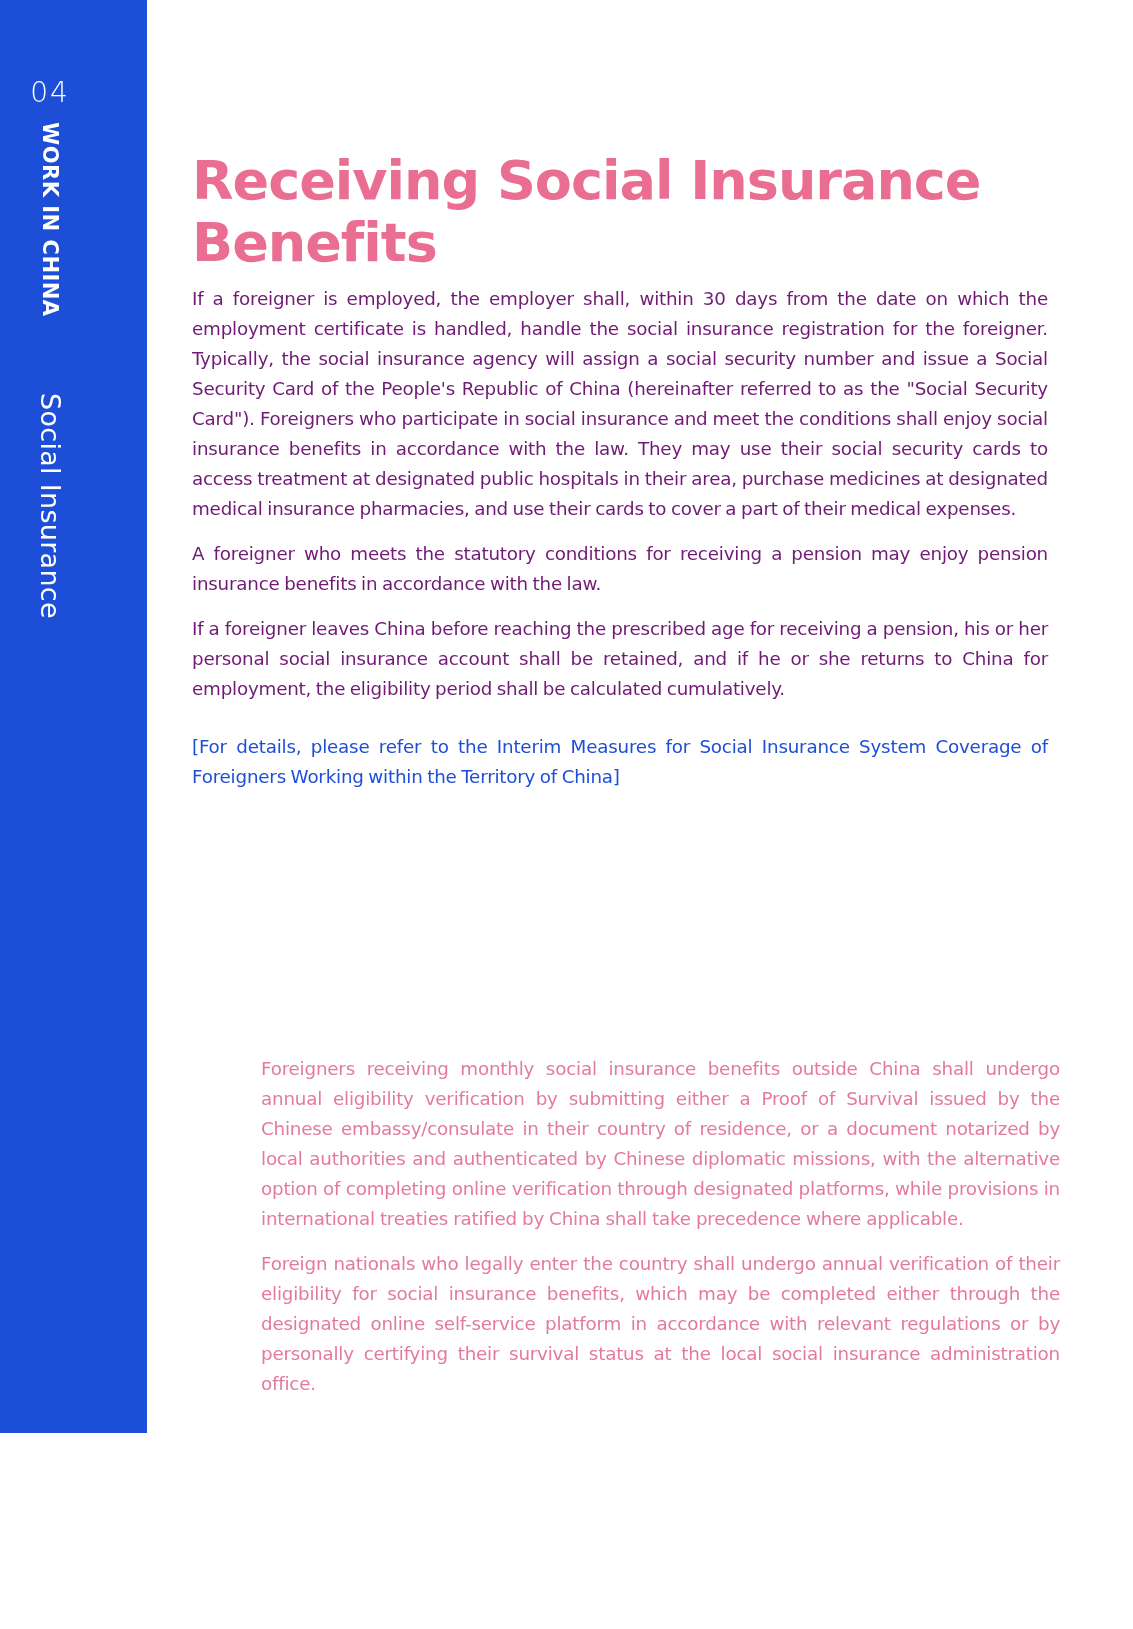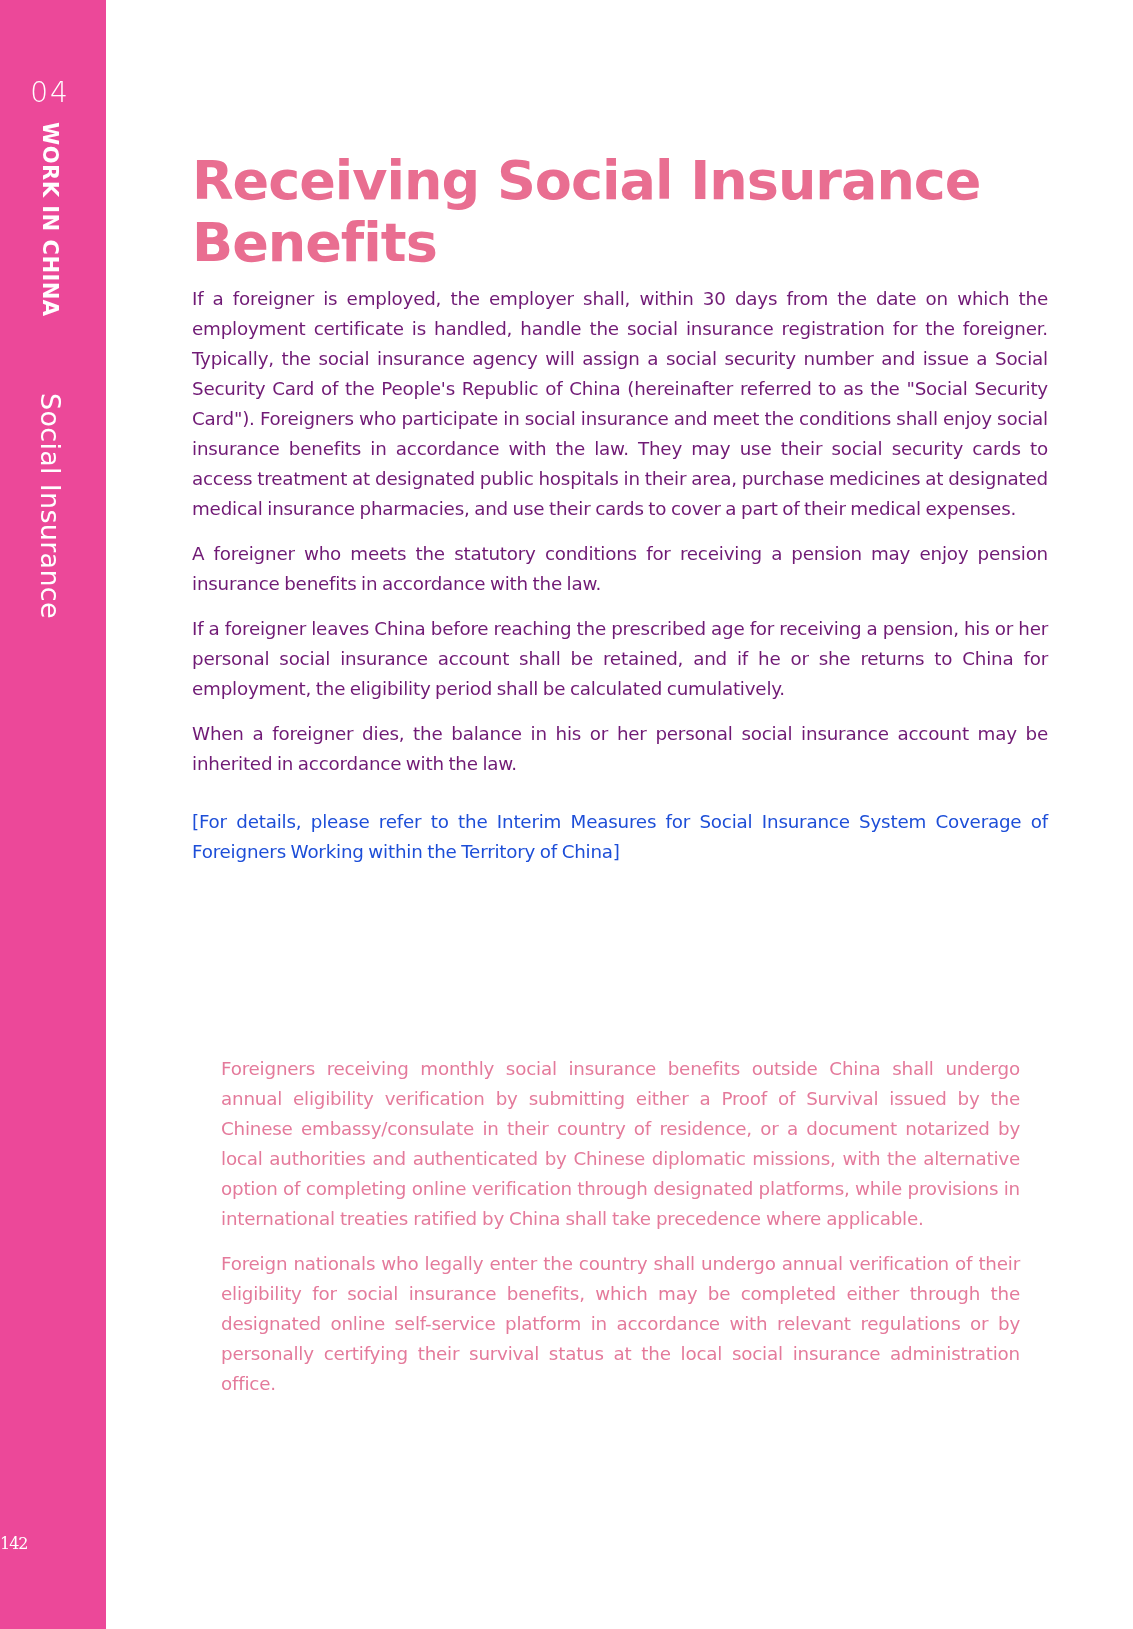--- a/index.html
+++ b/index.html
@@ -11,22 +11,23 @@
       width: 1133px;
       height: 1629px;
       position: relative;
       overflow: hidden;
       font-family: "DejaVu Sans", sans-serif;
     }
     .sidebar {
       position: absolute;
       left: 0; top: 0;
       width: 106px;
-      height: 1629px;
-      background: #ec4899;
+      height: 1433px;
+      background: #1d4ed8;
+      padding-left: 41px;
     }
     .chapter-num {
       position: absolute;
       left: 0; width: 100px;
       top: 76px;
       text-align: center;
       color: #ffffff;
       font-family: "DejaVu Sans", sans-serif;
       font-weight: 300;
       font-size: 28px;
@@ -113,21 +114,21 @@
     }
     .tips-title {
       color: #E96E91;
       font-weight: bold;
       font-size: 33px;
       margin-left: 14px;
       letter-spacing: -0.5px;
       font-family: "DejaVu Sans", sans-serif;
     }
     .tips-body {
-      margin-left: 43px;
+      margin-left: 83px;
       margin-top: 9px;
       width: 799px;
     }
     .tips-body p {
       margin: 0 0 15px 0;
       color: #E47A9B;
       font-size: 18.3px;
       line-height: 30px;
       text-align: justify;
       letter-spacing: -0.2px;
@@ -143,21 +144,20 @@
   <div class="vert section-title">Social Insurance</div>
   <div class="page-number">142</div>
 </div>
 
 <div class="main">
   <h1 class="page-title">Receiving Social Insurance Benefits</h1>
   <div class="body-text">
     <p>If a foreigner is employed, the employer shall, within 30 days from the date on which the employment certificate is handled, handle the social insurance registration for the foreigner. Typically, the social insurance agency will assign a social security number and issue a Social Security Card of the People's Republic of China (hereinafter referred to as the "Social Security Card"). Foreigners who participate in social insurance and meet the conditions shall enjoy social insurance benefits in accordance with the law. They may use their social security cards to access treatment at designated public hospitals in their area, purchase medicines at designated medical insurance pharmacies, and use their cards to cover a part of their medical expenses.</p>
     <p>A foreigner who meets the statutory conditions for receiving a pension may enjoy pension insurance benefits in accordance with the law.</p>
     <p>If a foreigner leaves China before reaching the prescribed age for receiving a pension, his or her personal social insurance account shall be retained, and if he or she returns to China for employment, the eligibility period shall be calculated cumulatively.</p>
-    <p>When a foreigner dies, the balance in his or her personal social insurance account may be inherited in accordance with the law.</p>
     <p class="reference">[For details, please refer to the Interim Measures for Social Insurance System Coverage of Foreigners Working within the Territory of China]</p>
   </div>
 </div>
 
 <div class="tips">
   <div class="tips-body">
     <p>Foreigners receiving monthly social insurance benefits outside China shall undergo annual eligibility verification by submitting either a Proof of Survival issued by the Chinese embassy/consulate in their country of residence, or a document notarized by local authorities and authenticated by Chinese diplomatic missions, with the alternative option of completing online verification through designated platforms, while provisions in international treaties ratified by China shall take precedence where applicable.</p>
     <p>Foreign nationals who legally enter the country shall undergo annual verification of their eligibility for social insurance benefits, which may be completed either through the designated online self-service platform in accordance with relevant regulations or by personally certifying their survival status at the local social insurance administration office.</p>
   </div>
 </div>

